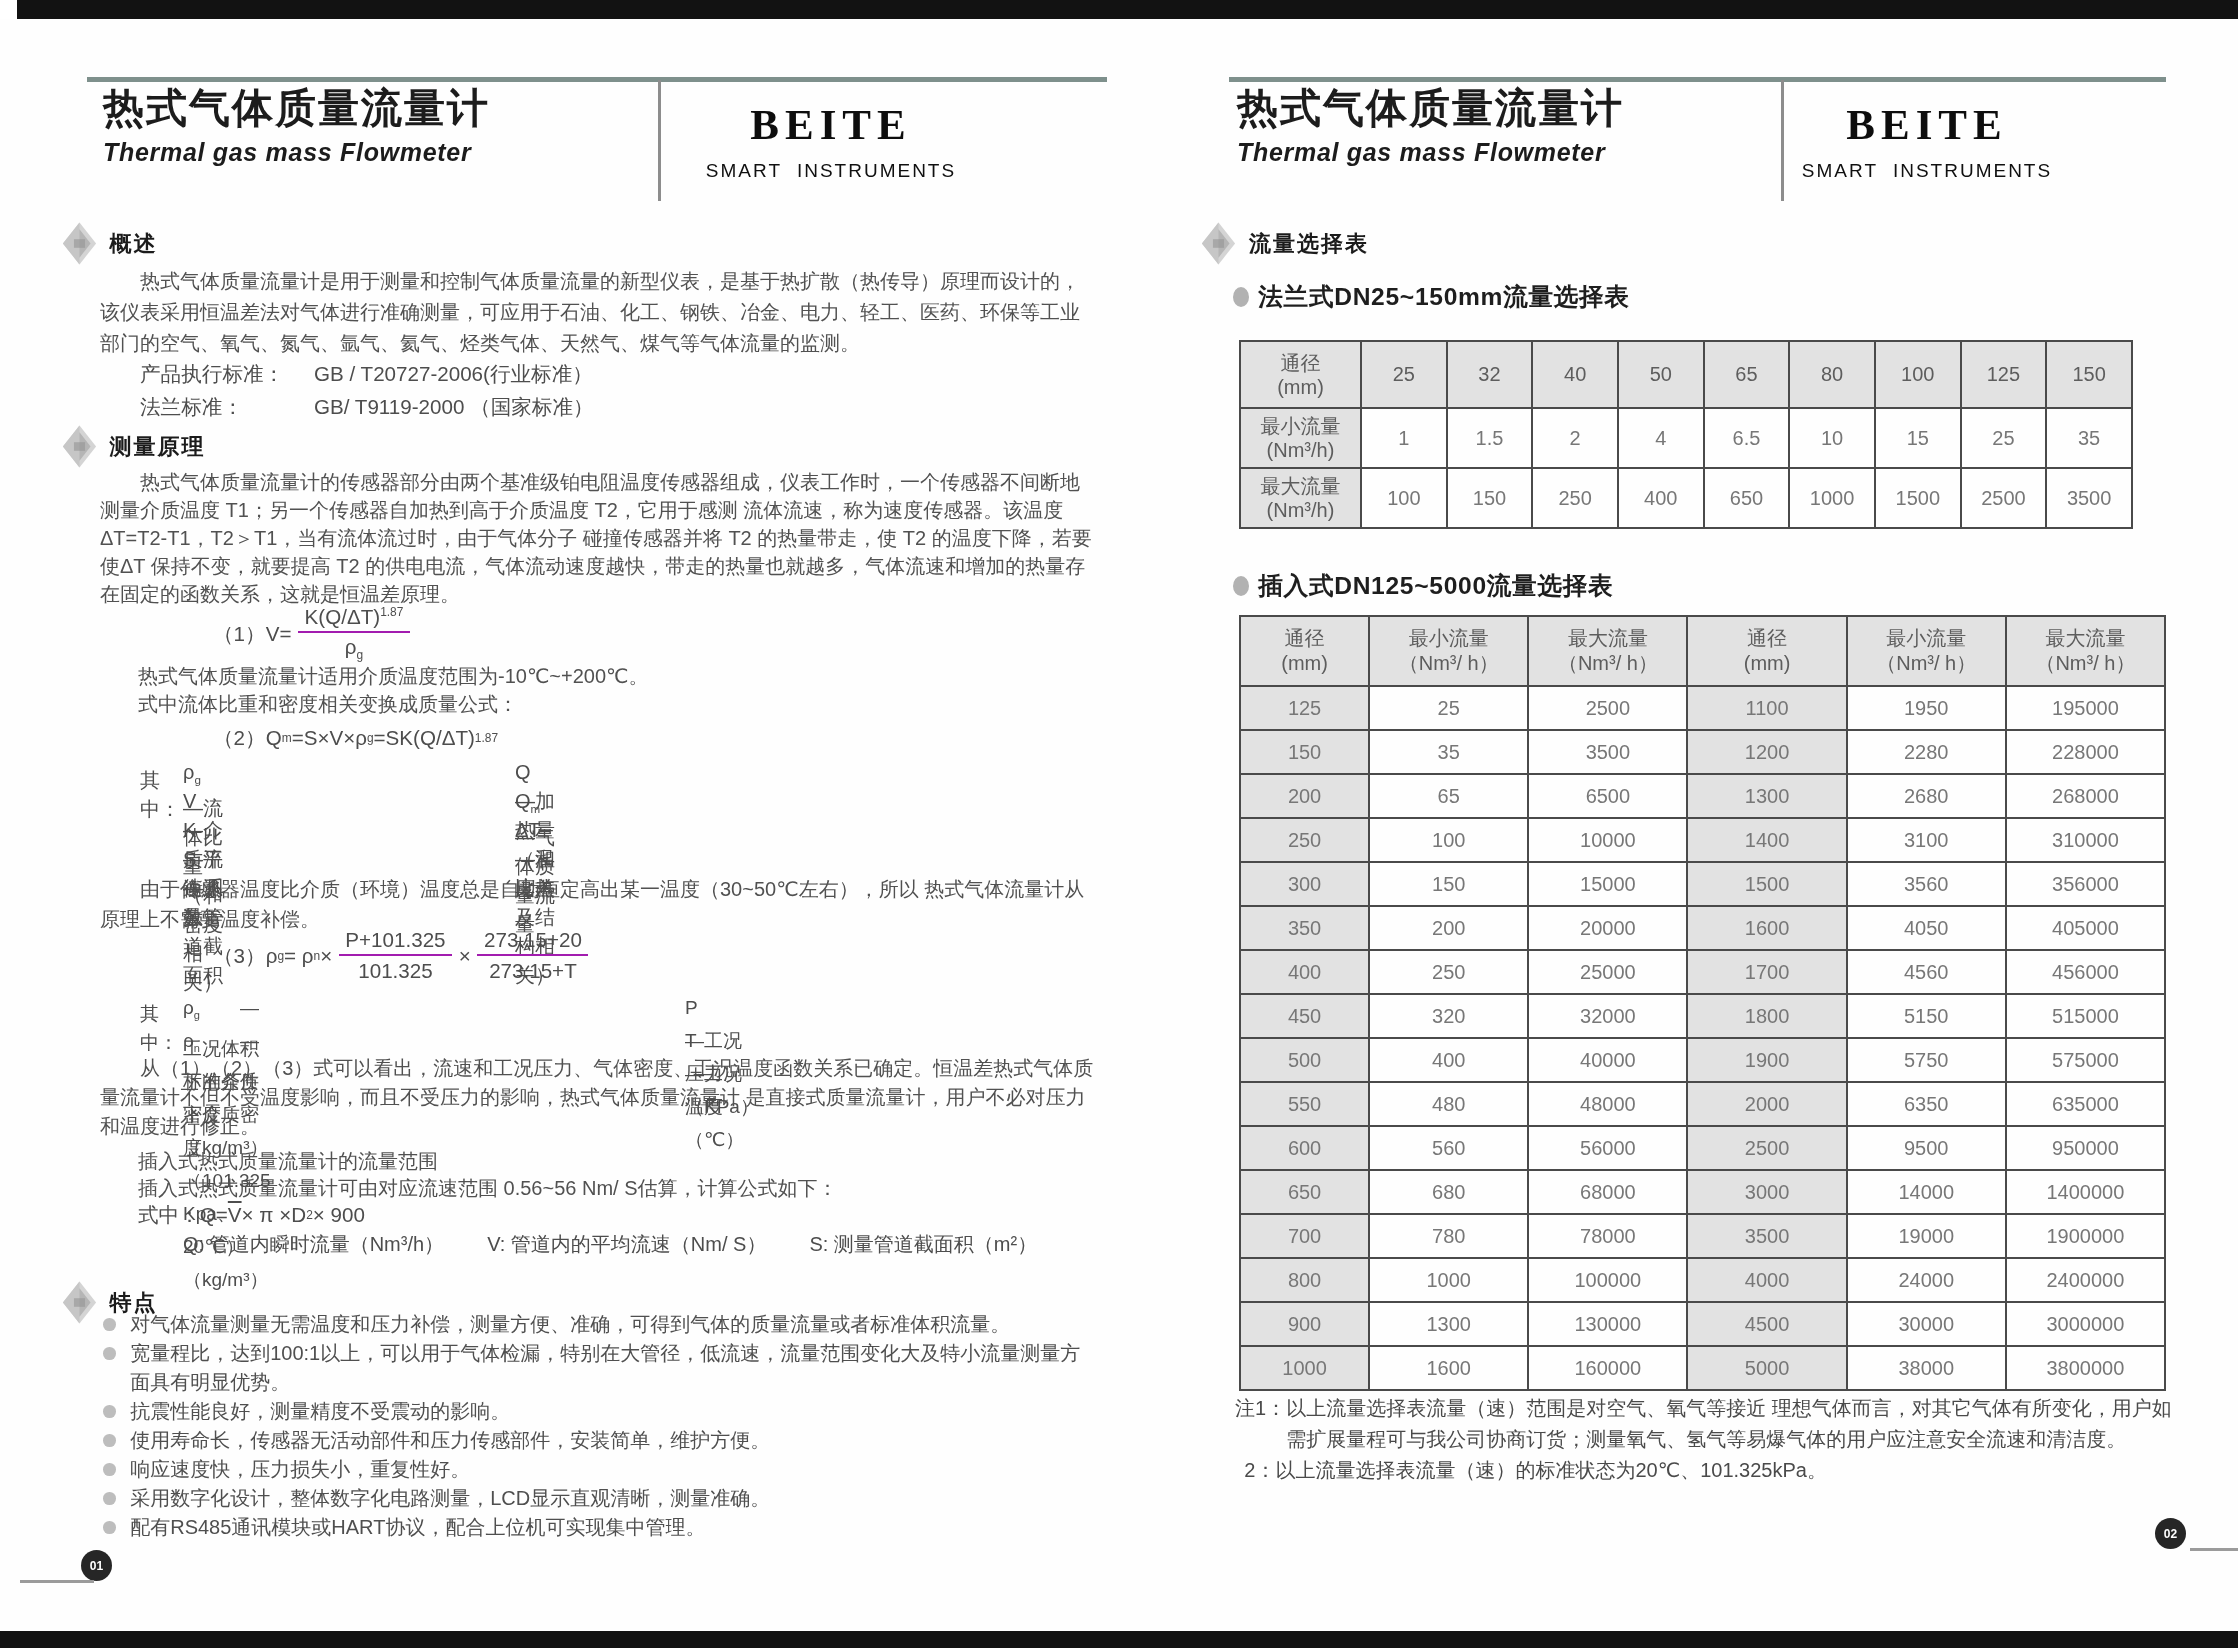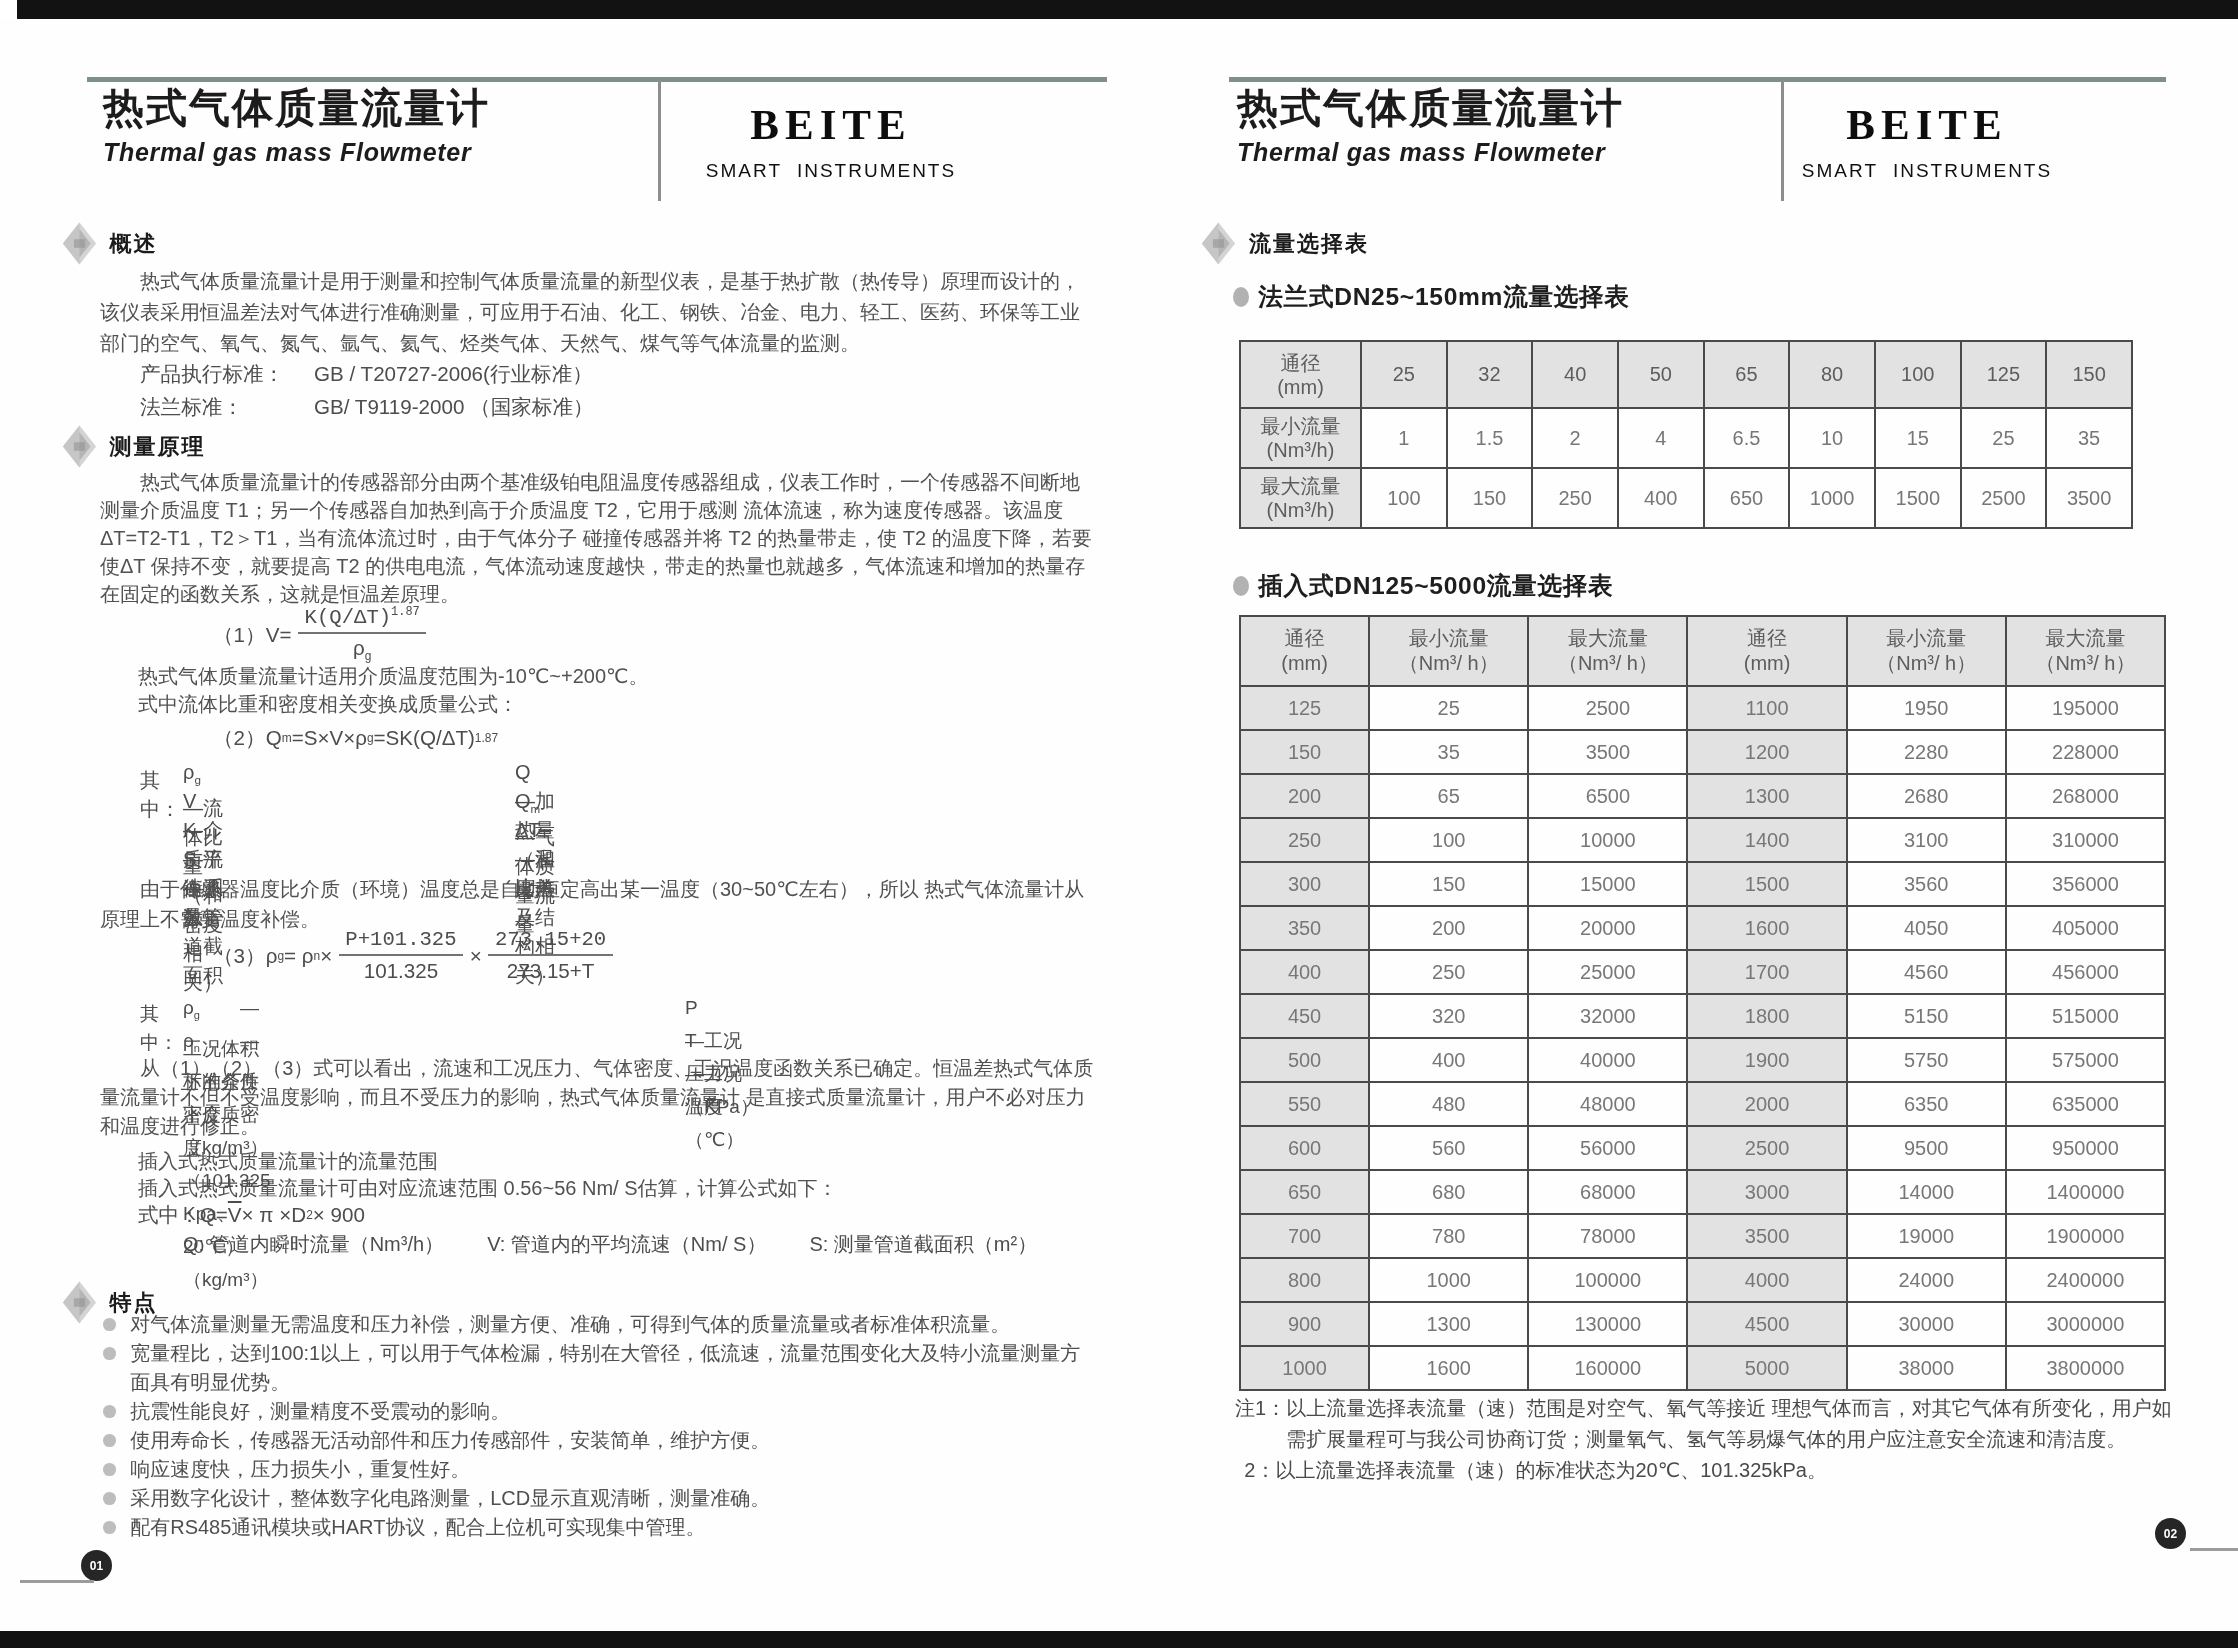--- a/index.html
+++ b/index.html
@@ -49,21 +49,21 @@
   #standards{position:absolute;left:100px;top:357px;font-size:20.6px;color:#4d4d4d;}
   .std-row{display:flex;line-height:33px;}
   .std-label{width:174px;flex:none;}
 
   #pr-para1{left:60px;top:468px;width:995px;line-height:28px;}
   #temp-note{left:98px;top:662px;line-height:28px;}
   #mass-note{left:98px;top:690px;line-height:28px;}
 
   .formula{position:absolute;display:flex;align-items:center;font-size:20.6px;color:#4d4d4d;white-space:pre;}
   .frac{display:inline-flex;flex-direction:column;align-items:center;margin:0 6.6px;}
-  .frac .num{border-bottom:2px solid #737373;padding:0 6.6px 2.7px;line-height:22.6px;font-family:Liberation Mono, monospace;}
+  .frac .num{border-bottom:2px solid #a21caf;padding:0 6.6px 2.7px;line-height:22.6px;}
   .frac .den{padding-top:3.3px;line-height:22.6px;}
   sup{font-size:0.58em;} sub{font-size:0.58em;}
   #f1{left:173px;top:601px;}
   #f2{left:173px;top:724px;}
   #f3{left:173px;top:929px;}
   #f4{left:98px;top:1201px;}
   .vbar{text-decoration:overline;}
 
   .where{position:absolute;font-size:20px;color:#4d4d4d;}
   #where1{left:100px;top:758px;}

